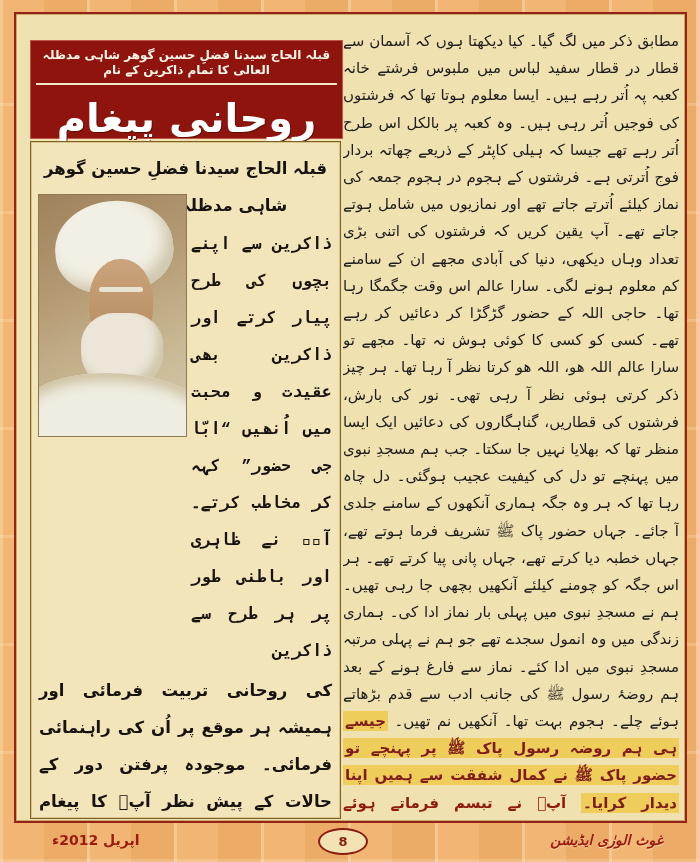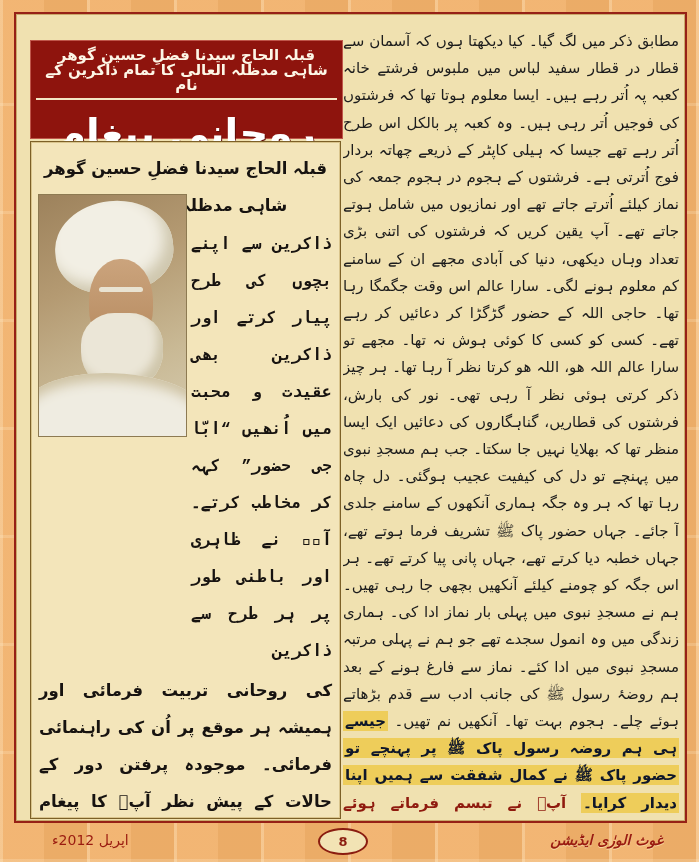--- a/index.html
+++ b/index.html
@@ -21,21 +21,21 @@
     border:2px solid #962116;
     box-shadow:inset 0 0 0 1px #c9a96a;
   }
   
   .banner{
     position:absolute;left:14px;top:26px;width:311px;height:97px;
     background:#8e140d;border:1px solid #bf564a;
     color:#ffffff;text-align:center;direction:rtl;
   }
   .kicker{
-    font-size:15px;font-weight:bold;line-height:15px;
+    font-size:12px;font-weight:bold;line-height:15px;
     padding:7px 5px 4px 5px;color:#fdf6e6;
   }
   .b-rule{height:2px;background:#f3e6c4;margin:1px 5px 0 5px;}
   .b-title{
     font-size:40px;font-weight:bold;line-height:66px;letter-spacing:1px;
     text-shadow:1px 1px 0 #5e0c06;
   }
   
   .leftbox{
     position:absolute;left:14px;top:127px;width:309px;height:676px;
@@ -59,25 +59,25 @@
   .beard{position:absolute;left:42px;top:118px;width:82px;height:78px;background:#ebe6d7;
     border-radius:42% 42% 52% 52%;box-shadow:inset -6px -8px 10px #cfc6ab;}
   .shoulder{position:absolute;left:-12px;top:178px;width:175px;height:70px;background:#efece1;
     border-radius:45% 55% 0 0;box-shadow:inset 0 8px 12px #cfc3a4;}
   
   .rightcol{
     position:absolute;right:6px;top:14px;width:336px;height:790px;
     direction:rtl;text-align:justify;color:#1c1c1c;
     font-size:15px;line-height:27.2px;overflow:hidden;
   }
-  .hl{color:#0f172a;font-weight:bold;background:rgba(238,198,62,.75);padding:1px 2px;
+  .hl{color:#7f1d1d;font-weight:bold;background:rgba(238,198,62,.75);padding:1px 2px;
     box-decoration-break:clone;-webkit-box-decoration-break:clone;}
   .redtail{color:#8f1a0e;font-weight:bold;}
   
-  .f-date{position:absolute;left:52px;top:832px;color:#9a1b10;font-weight:normal;font-size:14px;direction:rtl;}
+  .f-date{position:absolute;left:52px;top:832px;color:#9a1b10;font-weight:bold;font-size:14px;direction:rtl;}
   .f-page{
     position:absolute;left:318px;top:828px;width:46px;height:23px;
     border:2px solid #8a1d10;border-radius:50%;background:#f2e3b4;
     display:flex;align-items:center;justify-content:center;
     color:#8a1d10;font-weight:bold;font-size:13px;
   }
   .f-edition{position:absolute;right:36px;top:832px;color:#9a1b10;font-weight:bold;font-size:14px;direction:rtl;
     text-shadow:0 1px 0 #f8d8a0;font-style:italic;}
 </style>
 </head>

